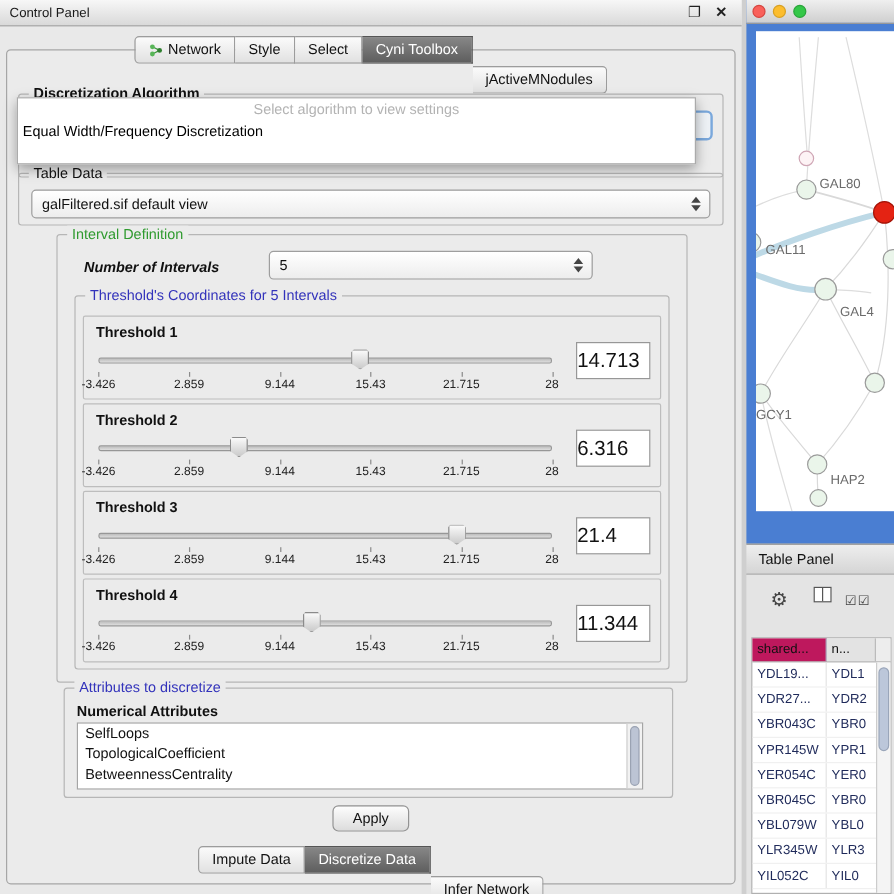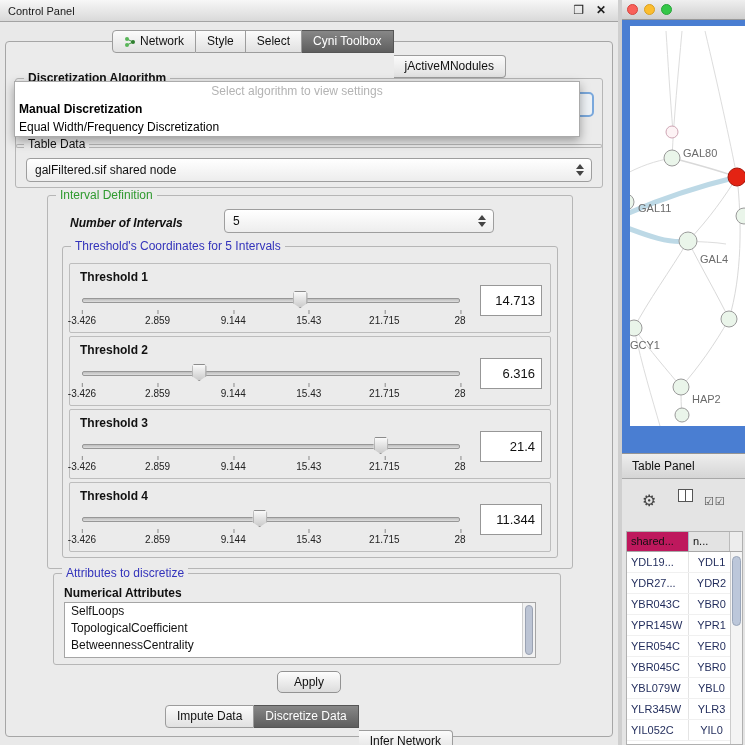--- a/index.html
+++ b/index.html
@@ -57,21 +57,21 @@
 
   
   #interval-group { left:41px; top:153px; width:526px; height:374px; }
   #num-label { position:absolute; left:22px; top:20px; font-size:12px; font-weight:bold; color:#111;font-style:italic; }
   #num-spinner { left:176px; top:13px; width:270px; height:24px; }
 
   #thresholds-group { left:14px; top:50px; width:496px; height:312px; }
   .tbox { position:absolute; left:6px; width:482px; height:70px; border:1px solid #bdbdbd; border-radius:2px; background:#ebebeb; }
   .tbox .tlabel { position:absolute; left:10px; top:6px; font-size:12px; font-weight:bold; color:#111; }
   .tbox .tvalue { position:absolute; right:8px; top:21px; width:62px; height:31px; background:#fff;
-    border:1px solid #979797; font-size:13px; color:#111; text-align:right; line-height:29px; padding-right:6px; }
+    border:1px solid #979797; font-size:17px; color:#111; line-height:29px; padding-right:6px; }
   .slider { position:absolute; left:12px; top:27px; width:378px; height:18px; }
   .slider .track { position:absolute; left:0; right:0; top:7px; height:5px;
     background:linear-gradient(#bdbdbd,#dedede); border:1px solid #979797; border-radius:2px; }
   .slider .thumb { position:absolute; top:0; width:15px; height:17px; transform:translateX(-50%);
     background:linear-gradient(#fdfdfd,#c7c7c7); box-shadow:inset 0 0 0 1px #8b8b8b;
     clip-path:polygon(50% 100%, 0 70%, 0 15%, 15% 0, 85% 0, 100% 15%, 100% 70%); }
   .ticks { position:absolute; left:12px; top:49px; width:378px; height:13px; }
   .ticks span { position:absolute; top:2px; transform:translateX(-50%); font-size:10px; color:#222; white-space:nowrap; }
   .ticks span::before { content:""; position:absolute; left:50%; top:-5px; width:1px; height:4px; background:#8a8a8a; }
 
@@ -117,21 +117,21 @@
   #tp-table { position:absolute; left:4px; top:52px; width:117px; height:214px; background:#fff; border:1px solid #b0b0b0; }
   #tp-head { display:flex; height:20px; border-bottom:1px solid #a8a8a8; }
   #tp-head .hc { font-size:11px; color:#111; line-height:19px; padding-left:4px; overflow:hidden; white-space:nowrap; }
   #tp-head .hc.c1 { width:62px; background:#be185d; border-right:1px solid #a9b9c9; }
   #tp-head .hc.c2 { flex:1; background:#e3e3e3; border-right:1px solid #bbb; }
   #tp-head .hsb { width:12px; background:#ededed; }
   #tp-body { position:absolute; left:0; right:12px; top:20px; bottom:0; overflow:hidden; }
   .trow { display:flex; height:21px; border-bottom:1px solid #f0f0f0; }
   .trow .tc { font-size:11px; color:#1f2a5a; line-height:20px; padding-left:4px; white-space:nowrap; overflow:hidden; }
   .trow .tc.c1 { width:62px; border-right:1px solid #e4e4e4; }
-  .trow .tc.c2 { flex:1;text-align:center; }
+  .trow .tc.c2 { flex:1; }
   #tp-vscroll { position:absolute; right:0; top:20px; bottom:0; width:12px; background:#f4f4f4; border-left:1px solid #cccccc; }
   #tp-vscroll .thumb { position:absolute; left:1px; right:1px; top:4px; height:70px; background:#bcc7da; border:1px solid #9aa6ba; border-radius:5px; }
 </style>
 </head>
 <body>
 
 <div id="screen">
 
   <div id="left-panel">
 
@@ -168,28 +168,27 @@
 
     <div id="outer-box">
 
       <div id="algo-group" class="groupbox">
         <span class="group-title bold">Discretization Algorithm</span>
       </div>
       <div id="algo-combo-sliver"></div>
 
       <div id="algo-popup">
         <div class="ph">Select algorithm to view settings</div>
-        <div class="opt b">Manual Discretization</div>
         <div class="opt">Equal Width/Frequency Discretization</div>
       </div>
 
       <div id="tabledata-group" class="groupbox">
         <span class="group-title">Table Data</span>
         <div id="tabledata-combo" class="combo">
-          <span class="val">galFiltered.sif shared node</span>
+          <span class="val">galFiltered.sif default view</span>
           <span class="arrows">
               <i class="up"></i>
               <i class="dn"></i>
             </span>
         </div>
       </div>
 
       <div id="interval-group" class="groupbox">
         <span class="group-title green">Interval Definition</span>
         <span id="num-label">Number of Intervals</span>

